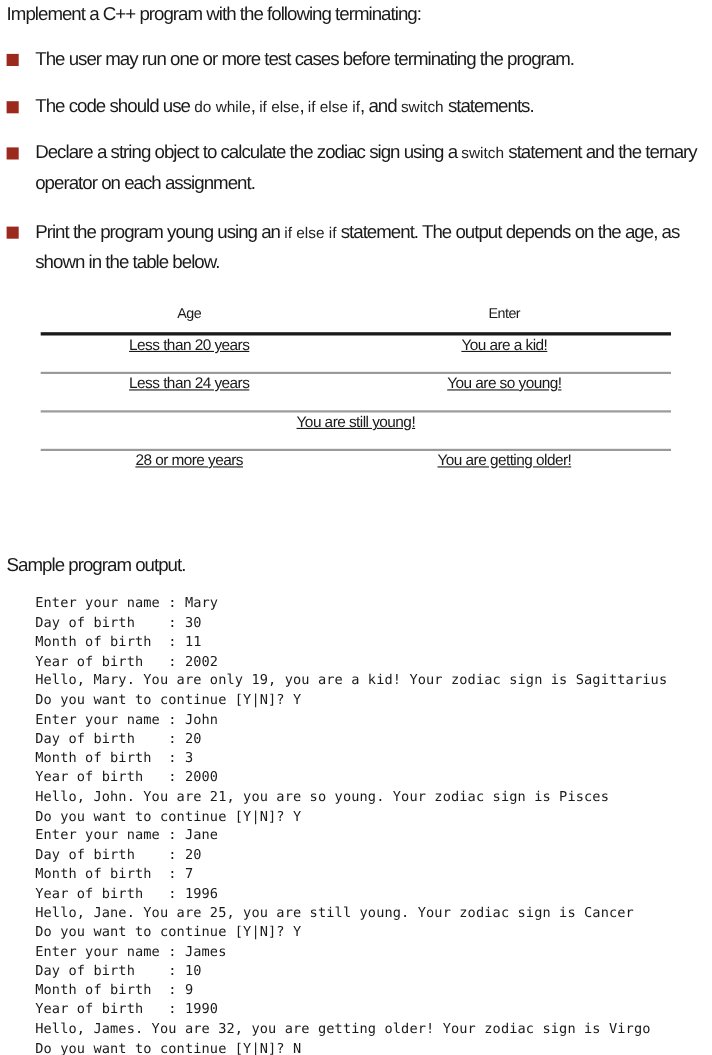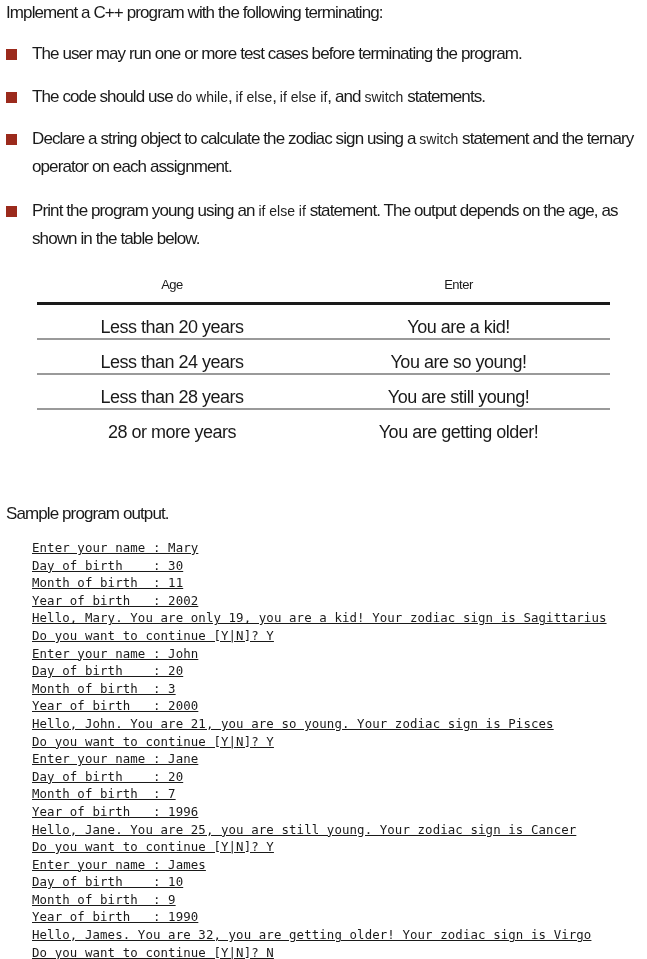--- a/index.html
+++ b/index.html
@@ -58,23 +58,24 @@
       font-size: 13px;
       letter-spacing: -0.5px;
     }
     .thead-line {
       height: 3px;
       background: #1a1a1a;
     }
     .trow {
       display: flex;
       height: 33px;
-      align-items: flex-end;
-      font-size: 18px;
+      align-items: flex-start;
+      font-size: 14px;
       letter-spacing: -0.5px;
+      text-decoration: underline;
     }
     .trow-line {
       height: 2px;
       background: #9a9a9a;
     }
     .col-age {
       width: 270px;
       text-align: center;
     }
     .col-input {
@@ -95,21 +96,20 @@
       top: 539px;
       font-family: "DejaVu Sans Mono", monospace;
       font-size: 12.4px;
       line-height: 17.6px;
       color: #1a1a1a;
       white-space: pre;
       letter-spacing: 0.1px;
     }
     .console-line {
       height: 17.6px;
-      text-decoration: underline;
     }
   </style>
 </head>
 <body>
 
 <div class="intro">Implement a C++ program with the following terminating:</div>
 
 <div class="bullet" style="top: 49px; background: rgb(155, 42, 28);"></div>
 <div class="item" style="top:40px"><span>The user may run one or more test cases before terminating the program.</span></div>
 
@@ -135,21 +135,20 @@
   </div>
   <div class="trow-line"></div>
 
   <div class="trow">
     <div class="col-age">Less than 24 years</div>
     <div class="col-input">You are so young!</div>
   </div>
   <div class="trow-line"></div>
 
   <div class="trow">
-    <div class="col-age">Less than 28 years</div>
     <div class="col-input">You are still young!</div>
   </div>
   <div class="trow-line"></div>
 
   <div class="trow">
     <div class="col-age">28 or more years</div>
     <div class="col-input">You are getting older!</div>
   </div>
 </div>
 

